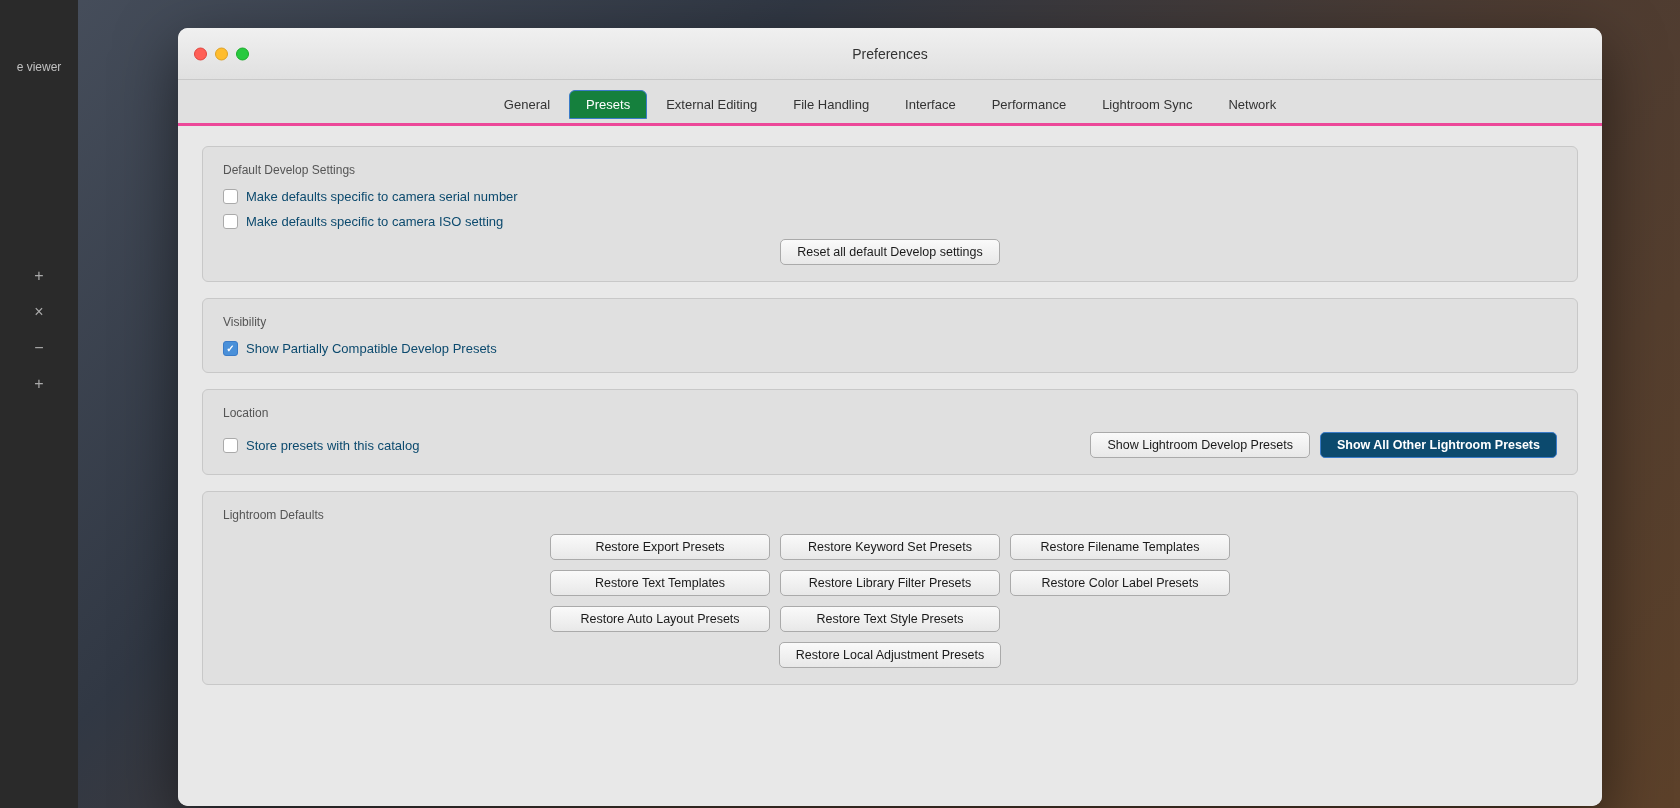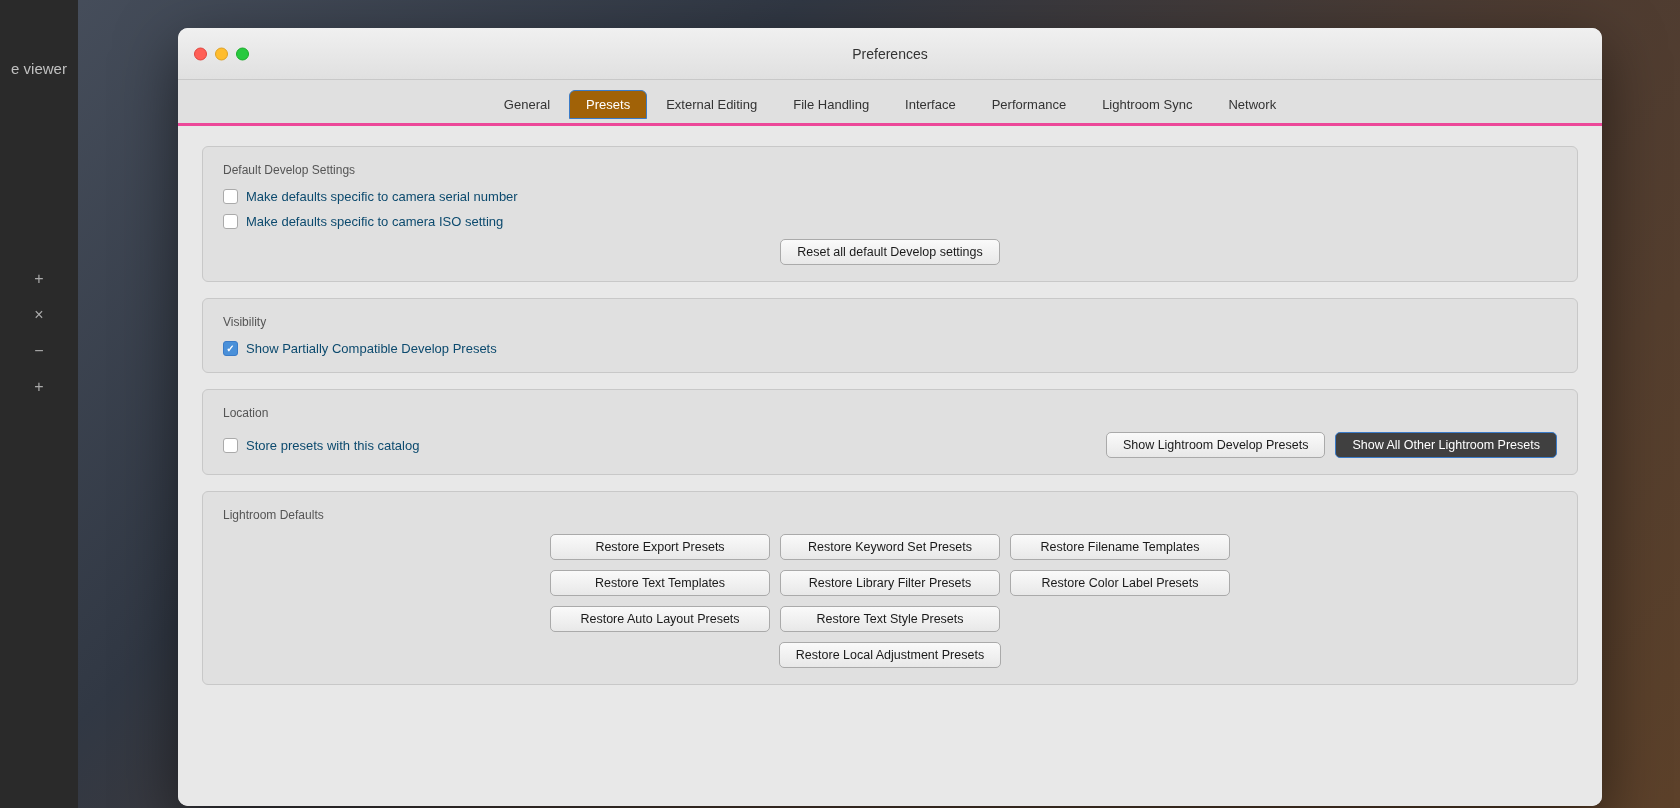--- a/index.html
+++ b/index.html
@@ -24,21 +24,21 @@
       background: #2a2a2a;
       display: flex;
       flex-direction: column;
       align-items: center;
       padding-top: 60px;
       flex-shrink: 0;
     }
 
     .sidebar-label {
       color: #c0c0c0;
-      font-size: 15px;
+      font-size: 12px;
       margin-bottom: 30px;
     }
 
     .sidebar-controls {
       display: flex;
       flex-direction: column;
       align-items: center;
       gap: 12px;
       margin-top: 160px;
     }
@@ -135,21 +135,21 @@
       font-size: 13px;
       color: #333;
       cursor: pointer;
       border: 1px solid transparent;
       border-radius: 6px 6px 0 0;
       background: transparent;
       white-space: nowrap;
     }
 
     .tab.active {
-      background: #a16207;
+      background: #15803d;
       color: white;
       border-color: #3a7bc8;
     }
 
     
     .content {
       background: #e8e8e8;
       padding: 20px 24px;
       min-height: 680px;
     }
@@ -225,23 +225,24 @@
       border-radius: 5px;
       border: 1px solid #aaa;
       background: linear-gradient(to bottom, #fafafa, #e8e8e8);
       font-size: 12.5px;
       color: #1a1a1a;
       cursor: pointer;
       white-space: nowrap;
     }
 
     .btn-primary {
-      background: #404040;
+      background: #0c4a6e;
       border-color: #3a7bc8;
       color: white;
+      font-weight: bold;
     }
 
     
     .location-row {
       display: flex;
       align-items: center;
       justify-content: space-between;
     }
 
     .location-left {

